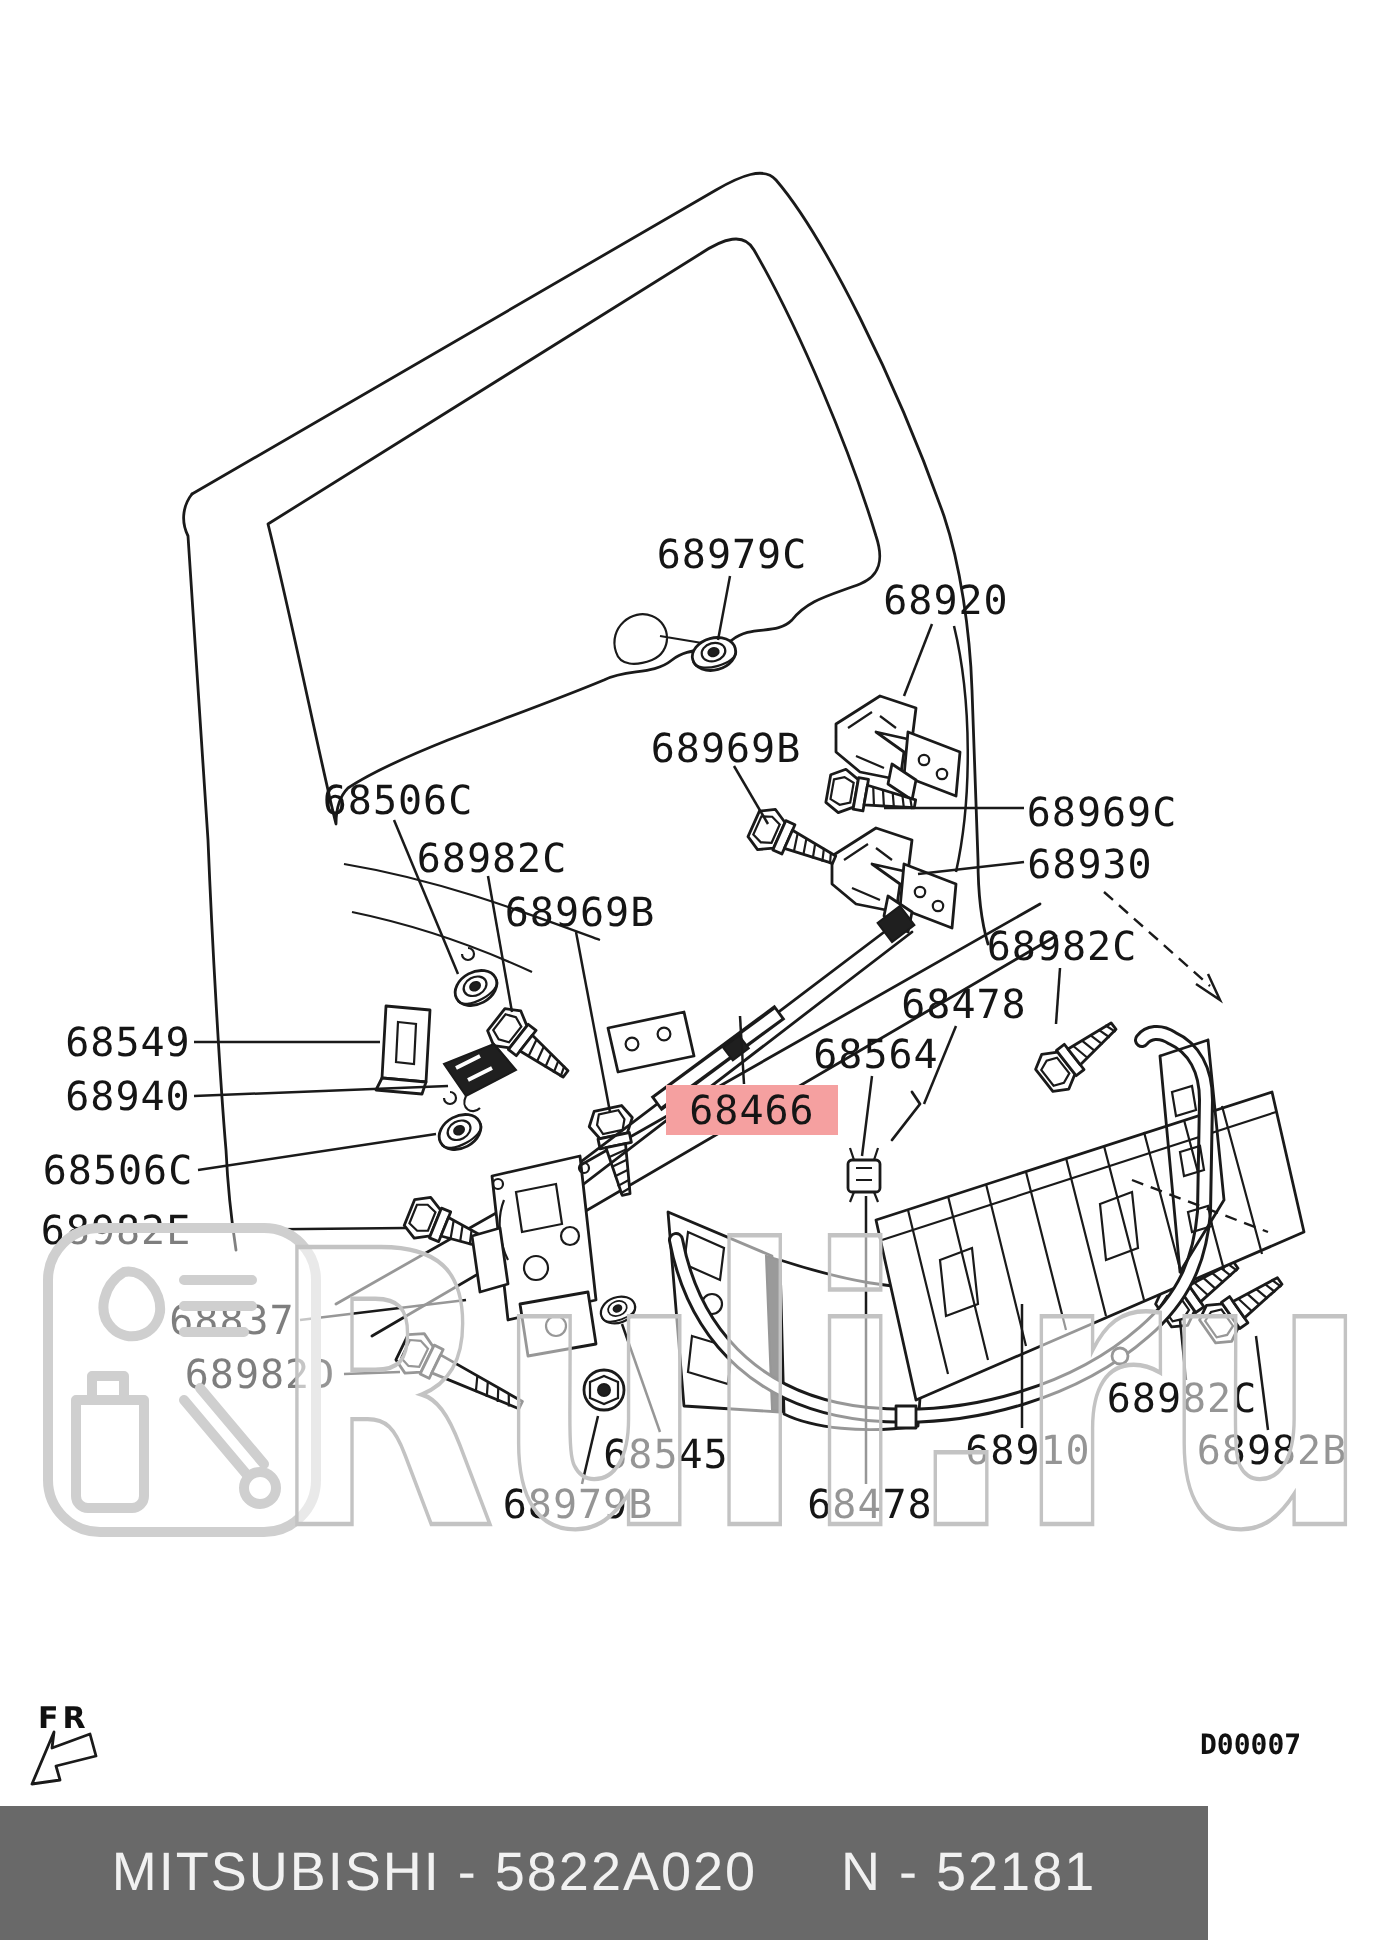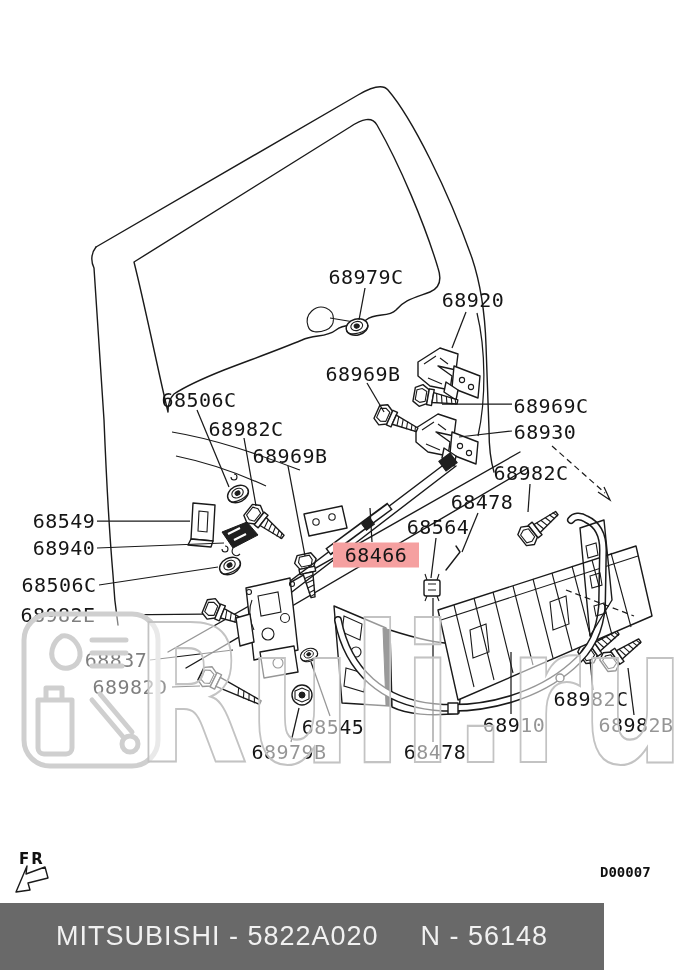--- a/index.html
+++ b/index.html
@@ -237,15 +237,15 @@
 
   <g>
     <text class="frtext" x="19" y="864">FR</text>
     <path class="lnw" d="M16,892 L30,890 L28,883 L48,878 L45,867 L26,874 L27,866 Z"></path>
   </g>
   <text class="dcode" x="600" y="877">D00007</text>
 </svg>
 
 <div id="footerbar">
   <span>MITSUBISHI - 5822A020</span>
-  <span>N - 56148</span>
+  <span>N - 52181</span>
 </div>
 </div>
 
 </body></html>

